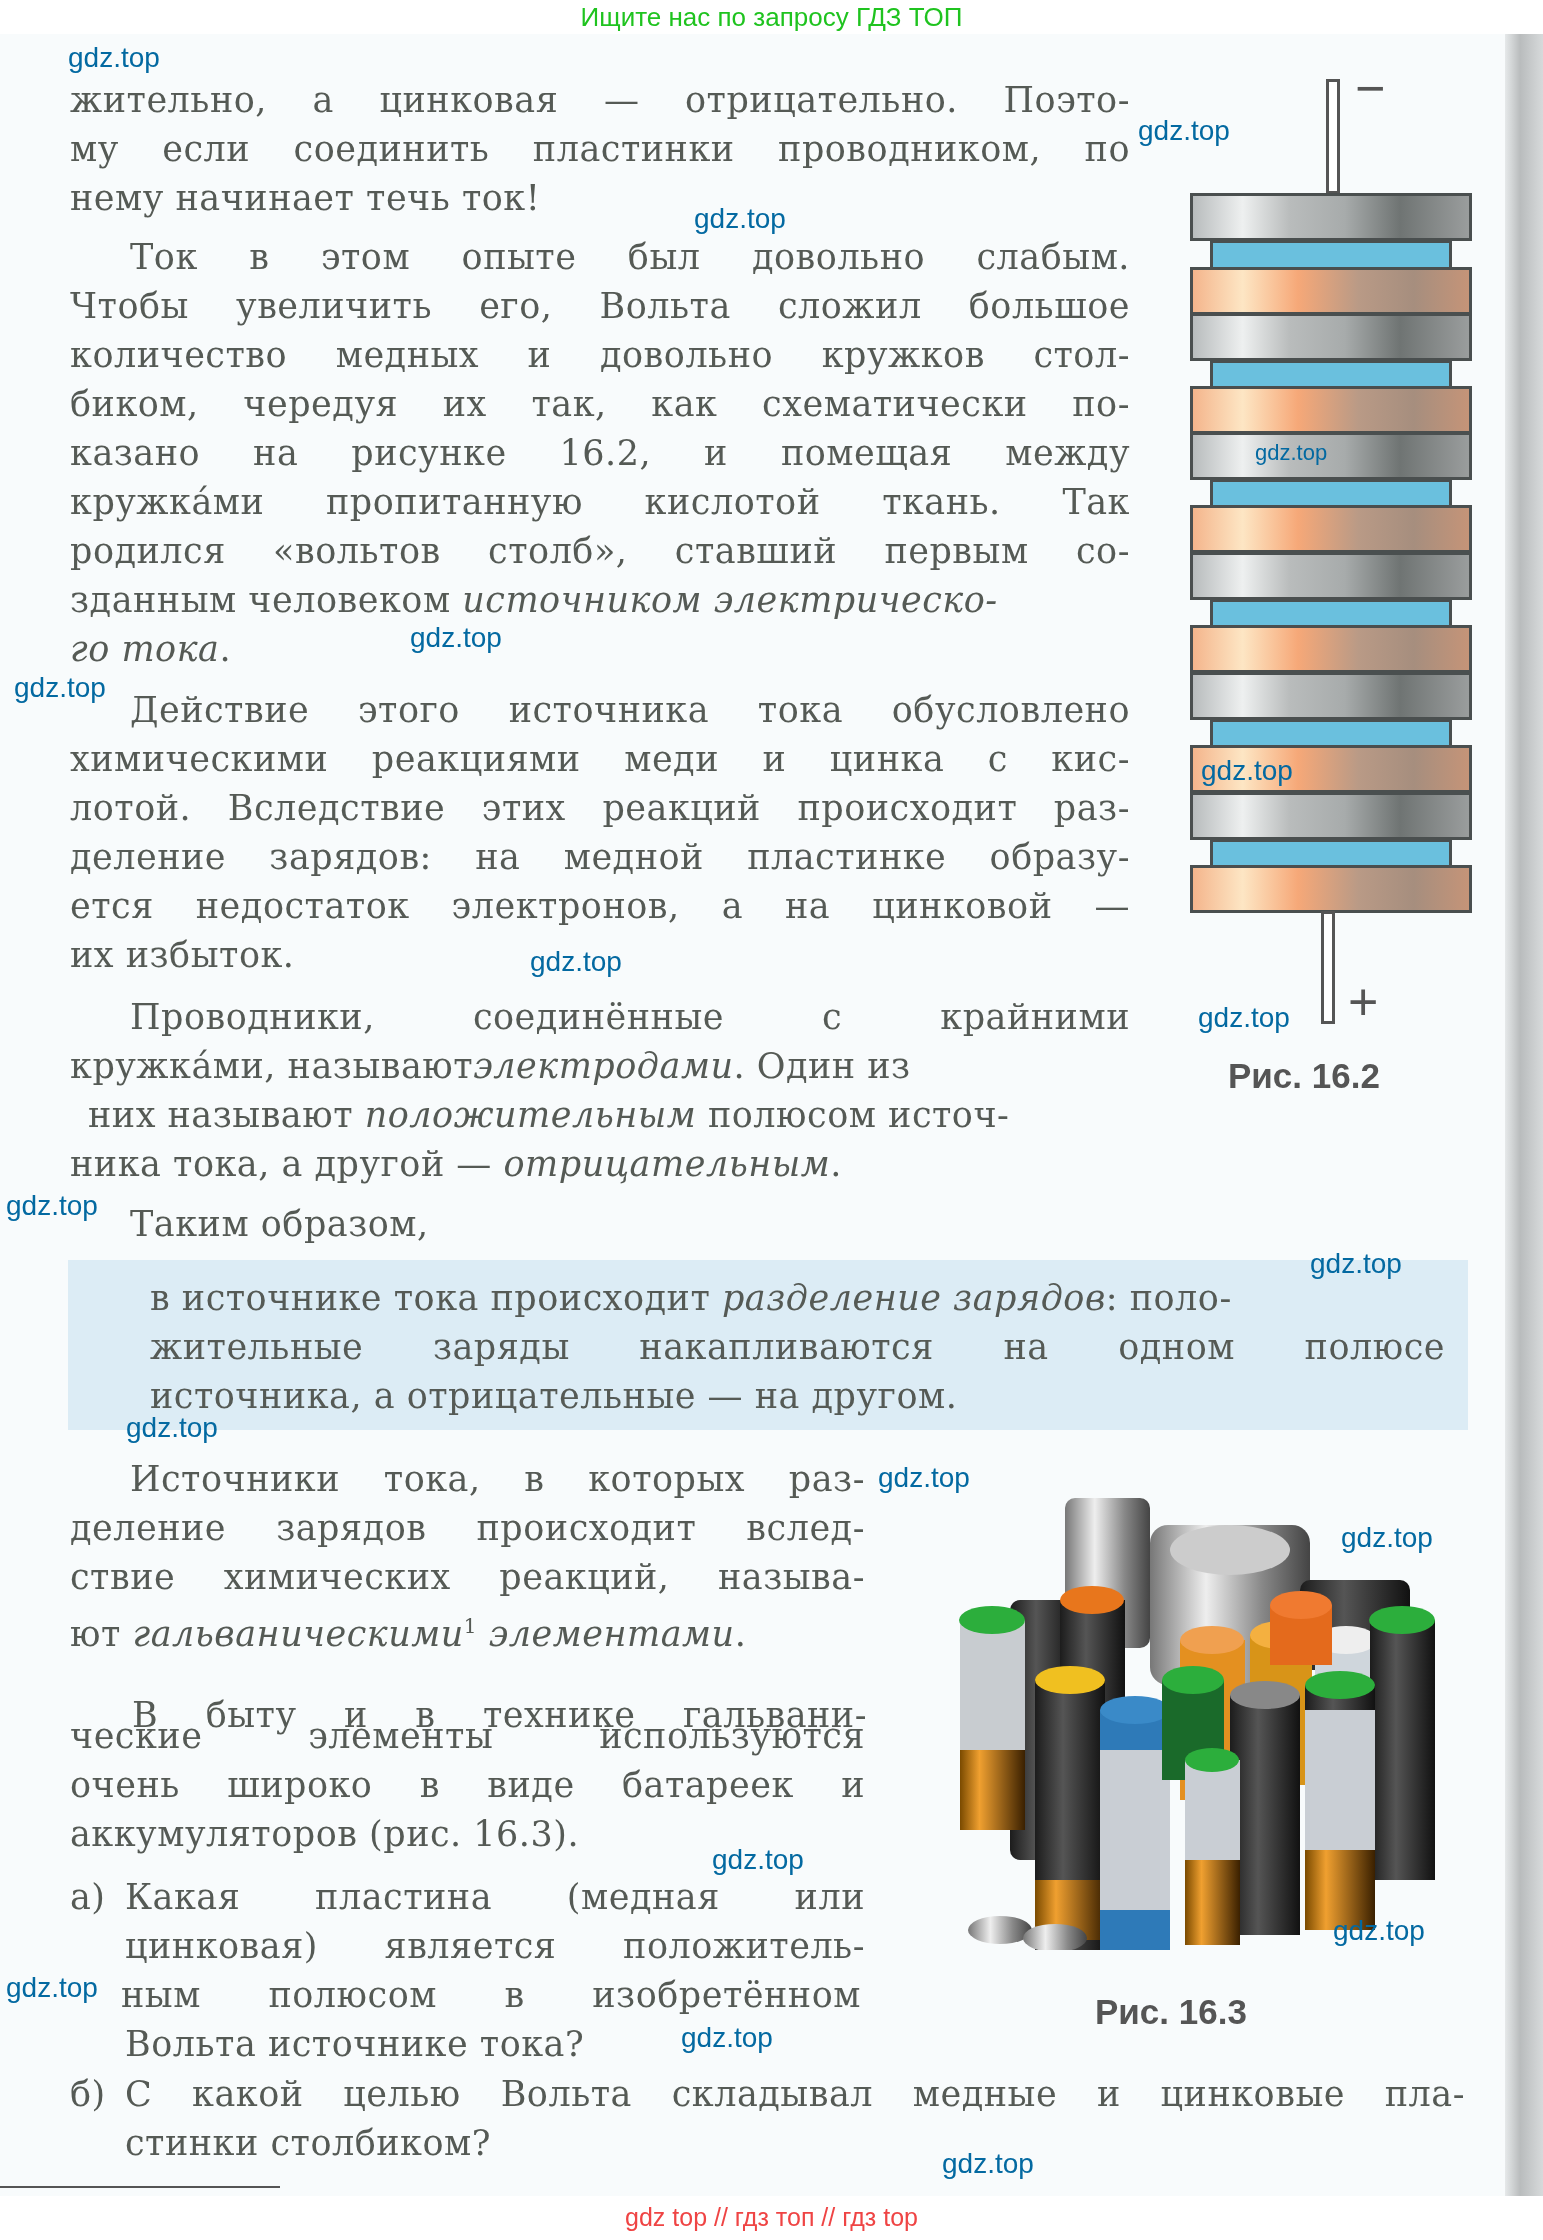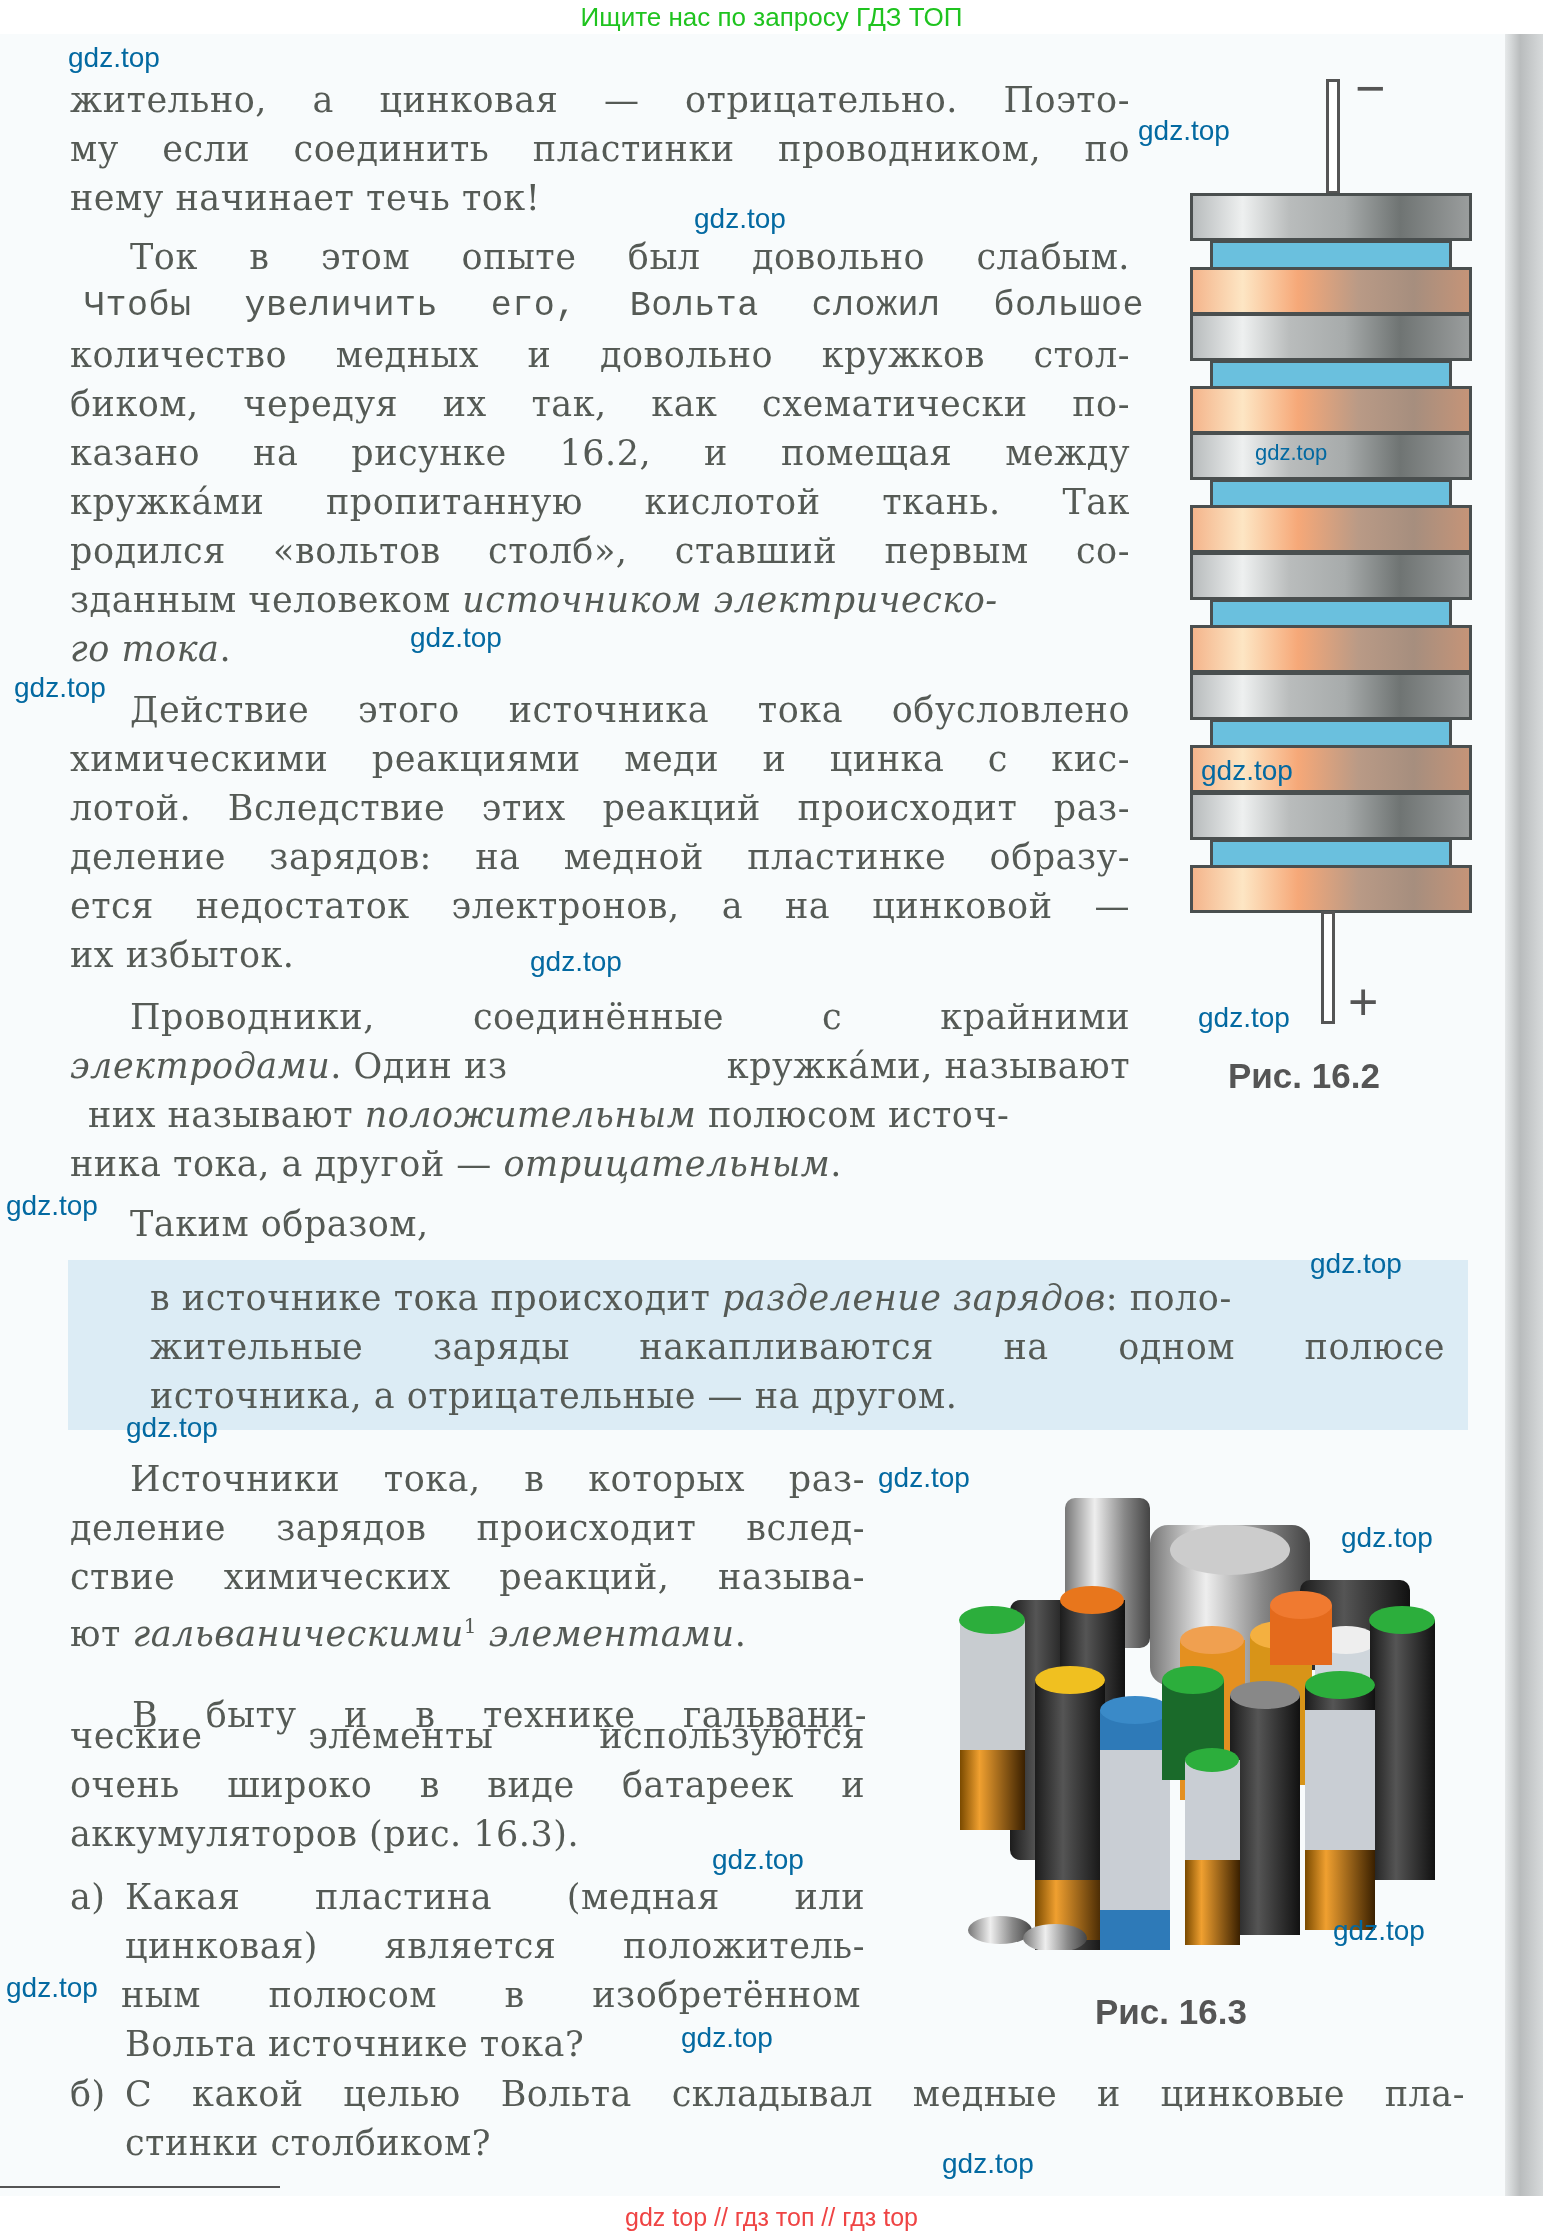--- a/index.html
+++ b/index.html
@@ -29,40 +29,40 @@
 <div class="top-banner">Ищите нас по запросу ГДЗ ТОП</div>
 
 <div class="page"></div>
 <div class="page-edge"></div>
 
 <div class="ln j" style="left:70px;top:76px;width:1060px;">жительно, а цинковая — отрицательно. Поэто-</div>
 <div class="ln j" style="left:70px;top:125px;width:1060px;">му если соединить пластинки проводником, по</div>
 <div class="ln" style="left:70px;top:174px;">нему начинает течь ток!</div>
 
 <div class="ln j" style="left:130px;top:233px;width:1000px;">Ток в этом опыте был довольно слабым.</div>
-<div class="ln j" style="left:84px;top:282px;width:1060px;font-family:Liberation Mono, monospace;">Чтобы увеличить его, Вольта сложил большое</div>
+<div class="ln j" style="left:70px;top:282px;width:1060px;">Чтобы увеличить его, Вольта сложил большое</div>
 <div class="ln j" style="left:70px;top:331px;width:1060px;">количество медных и довольно кружков стол-</div>
 <div class="ln j" style="left:70px;top:380px;width:1060px;">биком, чередуя их так, как схематически по-</div>
 <div class="ln j" style="left:70px;top:429px;width:1060px;">казано на рисунке 16.2, и помещая между</div>
 <div class="ln j" style="left:70px;top:478px;width:1060px;">кружка́ми пропитанную кислотой ткань. Так</div>
 <div class="ln j" style="left:70px;top:527px;width:1060px;">родился «вольтов столб», ставший первым со-</div>
 <div class="ln" style="left:70px;top:576px;"><span>зданным человеком </span><span class="it">источником электрическо-</span></div>
 <div class="ln" style="left:70px;top:625px;"><span class="it">го тока</span><span>.</span></div>
 
 <div class="ln j" style="left:130px;top:686px;width:1000px;">Действие этого источника тока обусловлено</div>
 <div class="ln j" style="left:70px;top:735px;width:1060px;">химическими реакциями меди и цинка с кис-</div>
 <div class="ln j" style="left:70px;top:784px;width:1060px;">лотой. Вследствие этих реакций происходит раз-</div>
 <div class="ln j" style="left:70px;top:833px;width:1060px;">деление зарядов: на медной пластинке образу-</div>
 <div class="ln j" style="left:70px;top:882px;width:1060px;">ется недостаток электронов, а на цинковой —</div>
 <div class="ln" style="left:70px;top:931px;">их избыток.</div>
 
 <div class="ln j" style="left:130px;top:993px;width:1000px;">Проводники, соединённые с крайними</div>
 <div class="ln" style="left:70px;top:1042px;width:1060px;display:flex;justify-content:space-between;">
+    <span>кружка́ми, называют </span>
     <span style="flex:1;"><span class="it">электродами</span><span>. Один из</span></span>
-    <span>кружка́ми, называют </span>
   </div>
 <div class="ln" style="left:70px;top:1091px;margin-left:18px;"><span>них называют </span><span class="it">положительным</span><span> полюсом источ-</span></div>
 <div class="ln" style="left:70px;top:1140px;"><span>ника тока, а другой — </span><span class="it">отрицательным</span><span>.</span></div>
 
 <div class="ln" style="left:130px;top:1200px;">Таким образом,</div>
 
 <div class="highlight"></div>
 <div class="ln" style="left:150px;top:1274px;"><span>в источнике тока происходит </span><span class="it">разделение зарядов</span><span>: поло-</span></div>
 <div class="ln j" style="left:150px;top:1323px;width:1295px;">жительные заряды накапливаются на одном полюсе</div>
 <div class="ln" style="left:150px;top:1372px;">источника, а отрицательные — на другом.</div>

